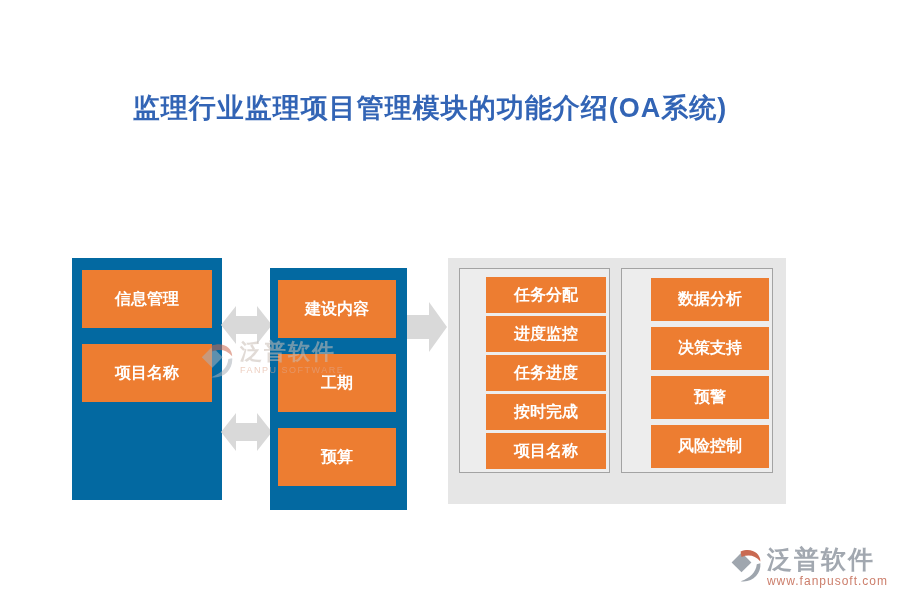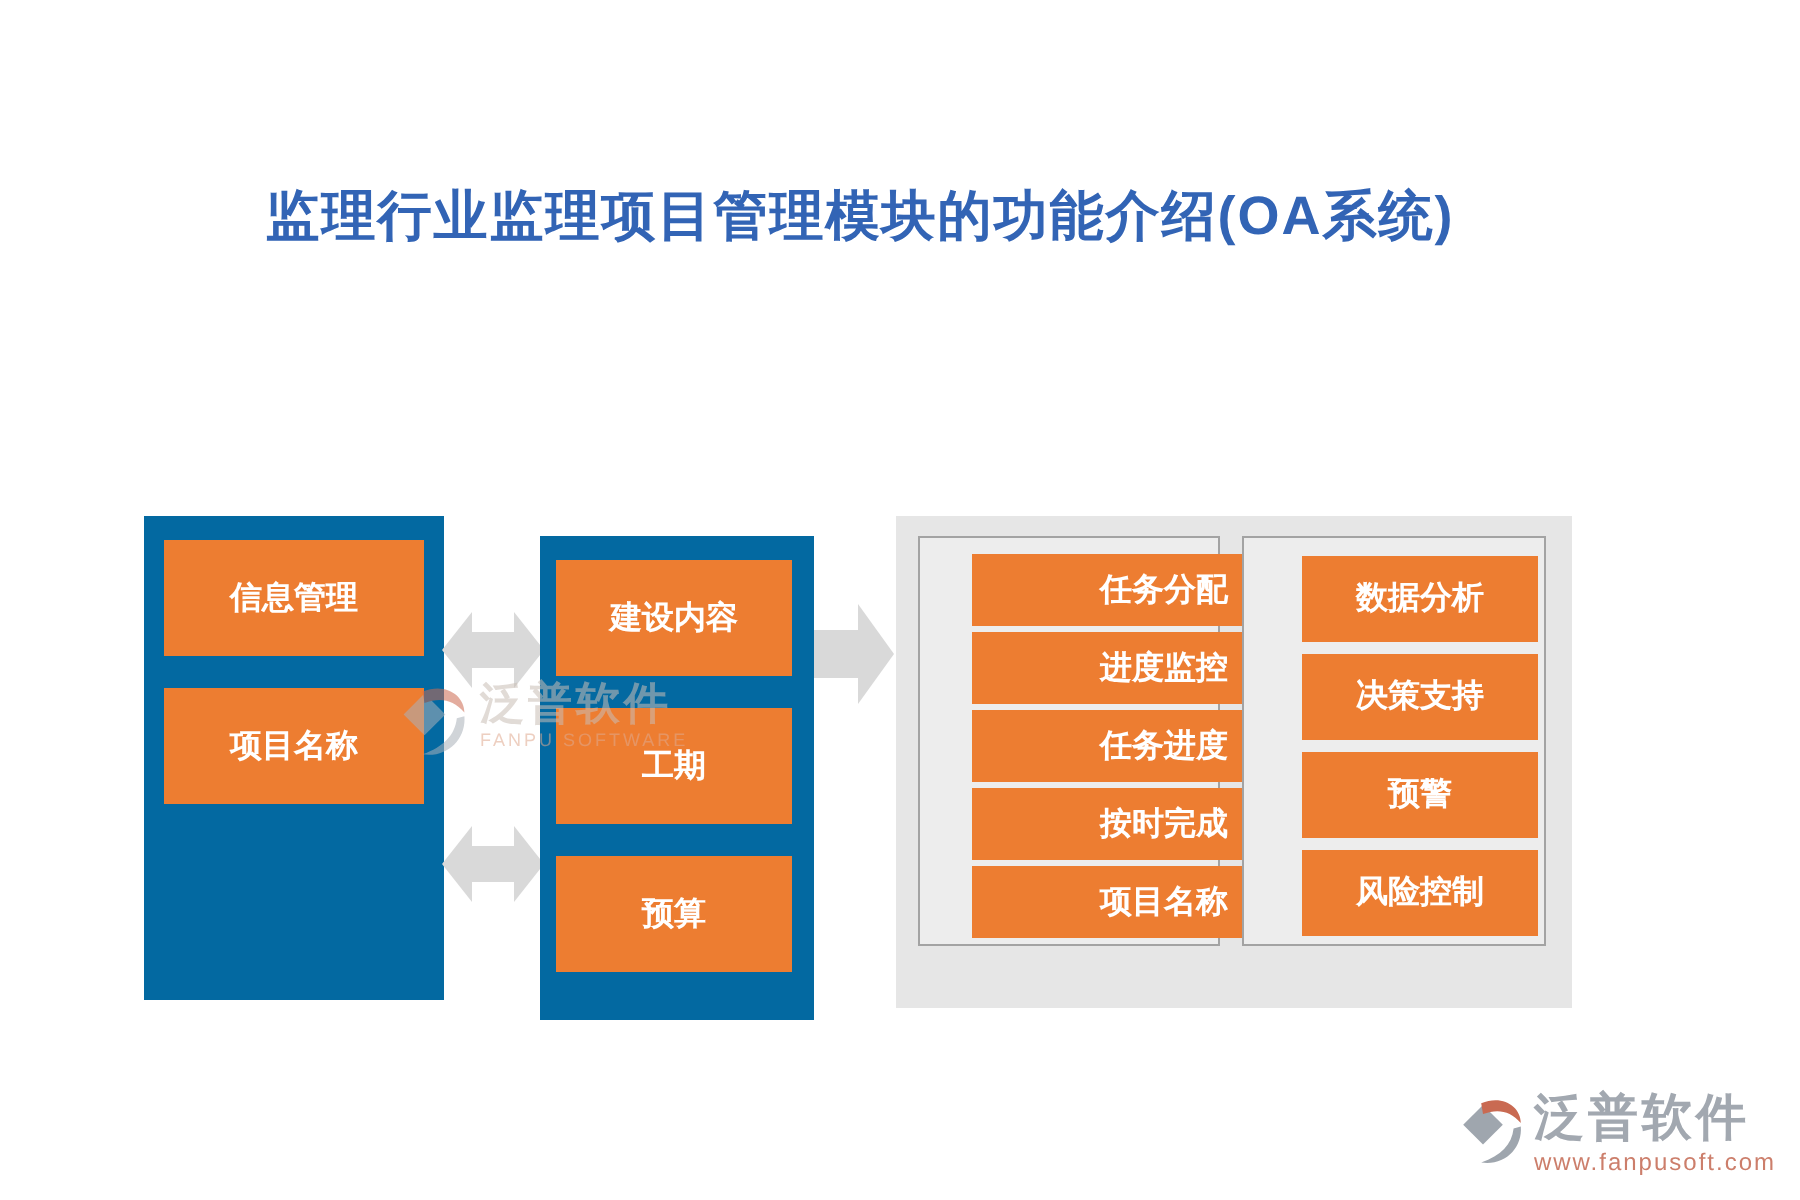--- a/index.html
+++ b/index.html
@@ -30,21 +30,21 @@
   .panel-middle .obox{left:8px;width:118px;height:58px;}
   .panel-middle .obox.r1{top:12px;} .panel-middle .obox.r2{top:86px;} .panel-middle .obox.r3{top:160px;}
   
   .group-box{
     position:absolute;top:10px;height:205px;
     background:#ededed;border:1px solid #a3a3a3;box-sizing:border-box;
   }
   .group-box.g1{left:11px;width:151px;}
   .group-box.g2{left:173px;width:152px;}
   .group-box .obox{font-size:16px;}
-  .g1 .obox{left:26px;width:120px;height:36px;padding-left:36px;}
+  .g1 .obox{left:26px;width:120px;height:36px;}
   .g1 .obox.r1{top:8px;}  .g1 .obox.r2{top:47px;} .g1 .obox.r3{top:86px;}
   .g1 .obox.r4{top:125px;}.g1 .obox.r5{top:164px;}
   .g2 .obox{left:29px;width:118px;height:43px;text-align:right;}
   .g2 .obox.r1{top:9px;}  .g2 .obox.r2{top:58px;}
   .g2 .obox.r3{top:107px;}.g2 .obox.r4{top:156px;}
   
   .dbl-arrow{position:absolute;left:221px;width:51px;height:38px;}
   .dbl-arrow .shaft{position:absolute;left:13px;right:13px;top:10px;height:18px;background:#d9d9d9;}
   .dbl-arrow .head-l{position:absolute;left:0;top:0;width:0;height:0;
     border-top:19px solid transparent;border-bottom:19px solid transparent;border-right:15px solid #d9d9d9;}

